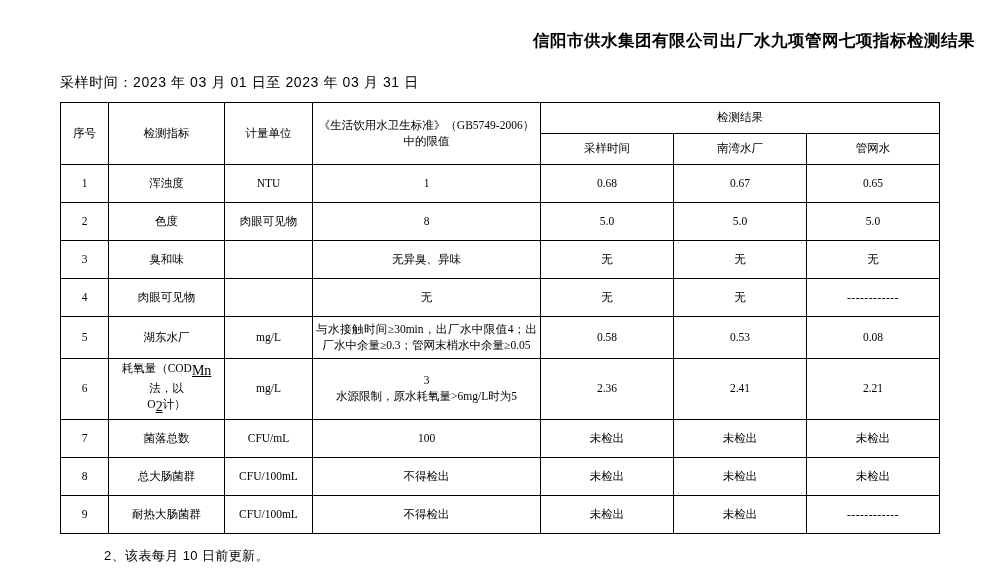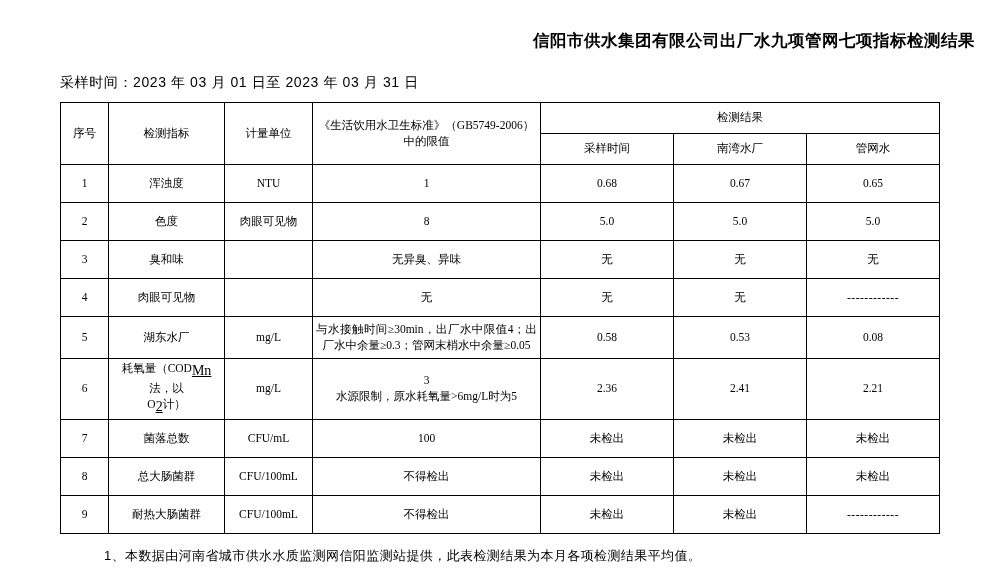--- a/index.html
+++ b/index.html
@@ -192,17 +192,16 @@
         <td>CFU/100mL</td>
         <td class="limit-cell">不得检出</td>
         <td>未检出</td>
         <td>未检出</td>
         <td class="dashes">------------</td>
       </tr>
     </tbody>
   </table>
 
   <div class="notes">
-    <div>1、本数据由河南省城市供水水质监测网信阳监测站提供，此表检测结果为本月各项检测结果平均值。</div>
     <div>2、该表每月 10 日前更新。</div>
   </div>
 
 </div>
 
 </body></html>

